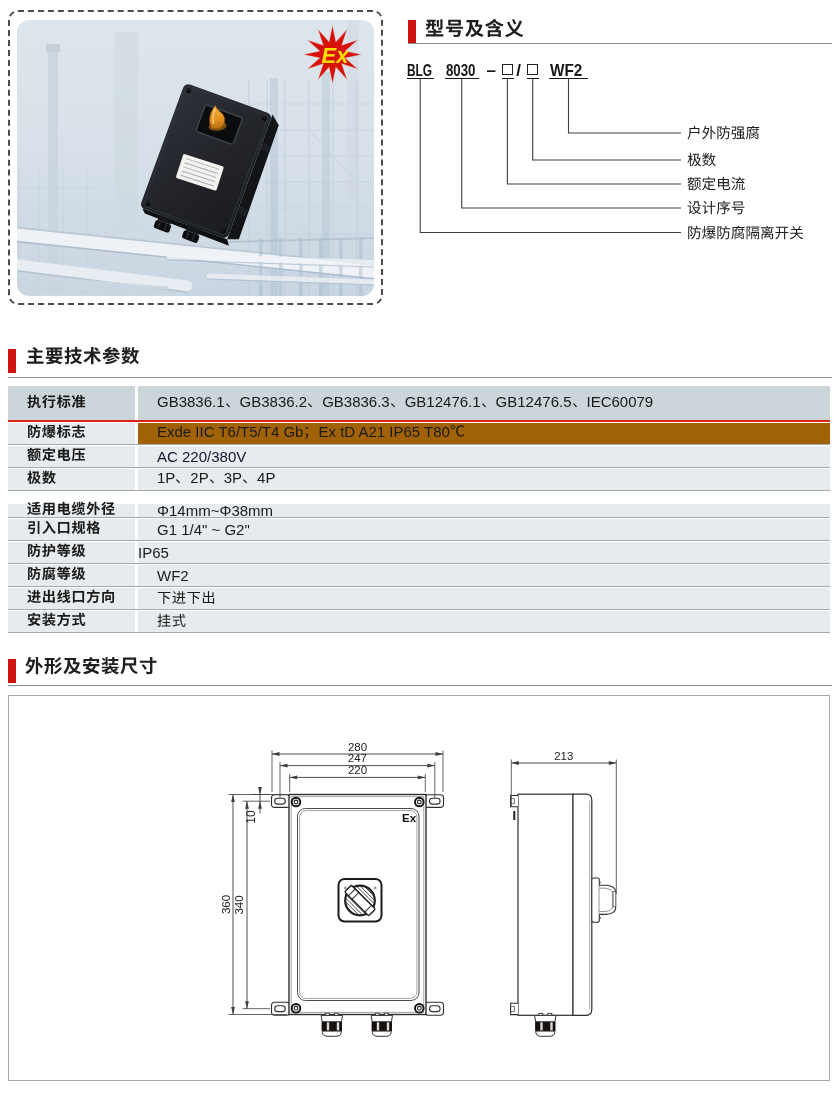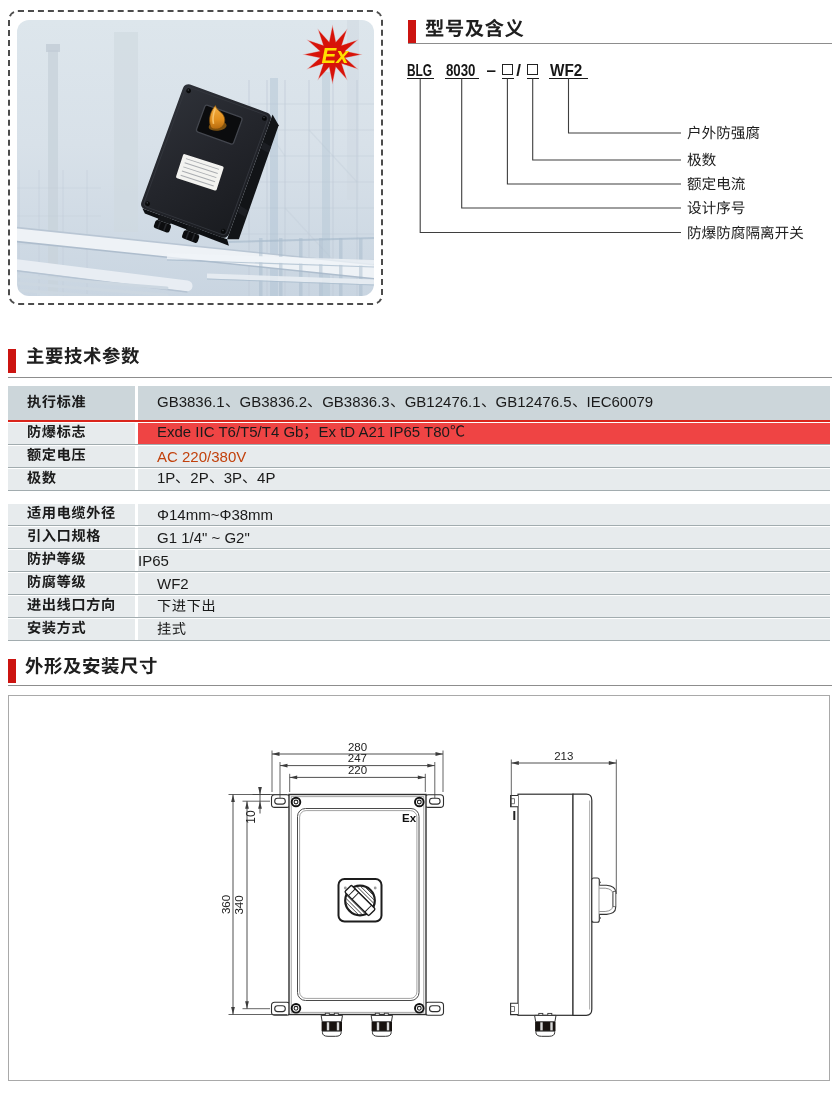--- a/index.html
+++ b/index.html
@@ -244,61 +244,61 @@
 <div style="height:22px;border-bottom:1px solid #a2acaf;margin-bottom:1px;display:flex">
       <div style="width:127px;background:#e7ebed;padding-left:19px;display:flex;align-items:center">
         <svg width="59" height="18" viewBox="0 0 59 18" style="display:block;overflow:visible" fill="#1b1b1b">
           <use href="#b9632" transform="translate(0.0,12.8) scale(0.0142,-0.0142)"></use>
           <use href="#b7206" transform="translate(14.8,12.8) scale(0.0142,-0.0142)"></use>
           <use href="#b6807" transform="translate(29.6,12.8) scale(0.0142,-0.0142)"></use>
           <use href="#b5fd7" transform="translate(44.4,12.8) scale(0.0142,-0.0142)"></use>
         </svg>
       </div>
       <div style="width:3px"></div>
-      <div style="flex:1;background:#ef4444;padding-left:19px;display:flex;align-items:center">
+      <div style="flex:1;background:#a16207;padding-left:19px;display:flex;align-items:center">
         <div style="font-size:15px;color:#1a1a1a;line-height:normal;white-space:nowrap">Exde IIC T6/T5/T4 Gb<span style="display:inline-block;vertical-align:-6px"><svg width="15" height="20" viewBox="0 0 15 20" style="display:block;overflow:visible" fill="#1a1a1a">
               <use href="#rff1b" transform="translate(0.0,13.5) scale(0.0150,-0.0150)"></use>
             </svg></span>Ex tD A21 IP65 T80<span style="display:inline-block;vertical-align:-6px"><svg width="15" height="20" viewBox="0 0 15 20" style="display:block;overflow:visible" fill="#1a1a1a">
               <use href="#r2103" transform="translate(0.0,13.5) scale(0.0150,-0.0150)"></use>
             </svg></span></div>
       </div>
     </div>
 <div style="height:22px;border-bottom:1px solid #a2acaf;margin-bottom:1px;display:flex">
       <div style="width:127px;background:#e7ebed;padding-left:19px;display:flex;align-items:center">
         <svg width="59" height="18" viewBox="0 0 59 18" style="display:block;overflow:visible" fill="#1b1b1b">
           <use href="#b989d" transform="translate(0.0,12.8) scale(0.0142,-0.0142)"></use>
           <use href="#b5b9a" transform="translate(14.8,12.8) scale(0.0142,-0.0142)"></use>
           <use href="#b7535" transform="translate(29.6,12.8) scale(0.0142,-0.0142)"></use>
           <use href="#b538b" transform="translate(44.4,12.8) scale(0.0142,-0.0142)"></use>
         </svg>
       </div>
       <div style="width:3px"></div>
       <div style="flex:1;background:#e7ebed;padding-left:19px;display:flex;align-items:center">
-        <div style="font-size:15px;color:#c2410c;line-height:normal;white-space:nowrap">AC 220/380V</div>
+        <div style="font-size:15px;color:#0f172a;line-height:normal;white-space:nowrap">AC 220/380V</div>
       </div>
     </div>
 <div style="height:22px;border-bottom:1px solid #a2acaf;margin-bottom:13px;display:flex">
       <div style="width:127px;background:#e7ebed;padding-left:19px;display:flex;align-items:center">
         <svg width="30" height="18" viewBox="0 0 30 18" style="display:block;overflow:visible" fill="#1b1b1b">
           <use href="#b6781" transform="translate(0.0,12.8) scale(0.0142,-0.0142)"></use>
           <use href="#b6570" transform="translate(14.8,12.8) scale(0.0142,-0.0142)"></use>
         </svg>
       </div>
       <div style="width:3px"></div>
       <div style="flex:1;background:#e7ebed;padding-left:19px;display:flex;align-items:center">
         <div style="font-size:15px;color:#1a1a1a;line-height:normal;white-space:nowrap">1P<span style="display:inline-block;vertical-align:-6px"><svg width="15" height="20" viewBox="0 0 15 20" style="display:block;overflow:visible" fill="#1a1a1a">
               <use href="#r3001" transform="translate(0.0,13.5) scale(0.0150,-0.0150)"></use>
             </svg></span>2P<span style="display:inline-block;vertical-align:-6px"><svg width="15" height="20" viewBox="0 0 15 20" style="display:block;overflow:visible" fill="#1a1a1a">
               <use href="#r3001" transform="translate(0.0,13.5) scale(0.0150,-0.0150)"></use>
             </svg></span>3P<span style="display:inline-block;vertical-align:-6px"><svg width="15" height="20" viewBox="0 0 15 20" style="display:block;overflow:visible" fill="#1a1a1a">
               <use href="#r3001" transform="translate(0.0,13.5) scale(0.0150,-0.0150)"></use>
             </svg></span>4P</div>
       </div>
     </div>
-<div style="height:22px;border-bottom:1px solid #a2acaf;margin-bottom:1px;display:flex">
+<div style="height:14px;border-bottom:1px solid #a2acaf;margin-bottom:1px;display:flex">
       <div style="width:127px;background:#e7ebed;padding-left:19px;display:flex;align-items:center">
         <svg width="89" height="18" viewBox="0 0 89 18" style="display:block;overflow:visible" fill="#1b1b1b">
           <use href="#b9002" transform="translate(0.0,12.8) scale(0.0142,-0.0142)"></use>
           <use href="#b7528" transform="translate(14.8,12.8) scale(0.0142,-0.0142)"></use>
           <use href="#b7535" transform="translate(29.6,12.8) scale(0.0142,-0.0142)"></use>
           <use href="#b7f06" transform="translate(44.4,12.8) scale(0.0142,-0.0142)"></use>
           <use href="#b5916" transform="translate(59.2,12.8) scale(0.0142,-0.0142)"></use>
           <use href="#b5f84" transform="translate(74.0,12.8) scale(0.0142,-0.0142)"></use>
         </svg>
       </div>

